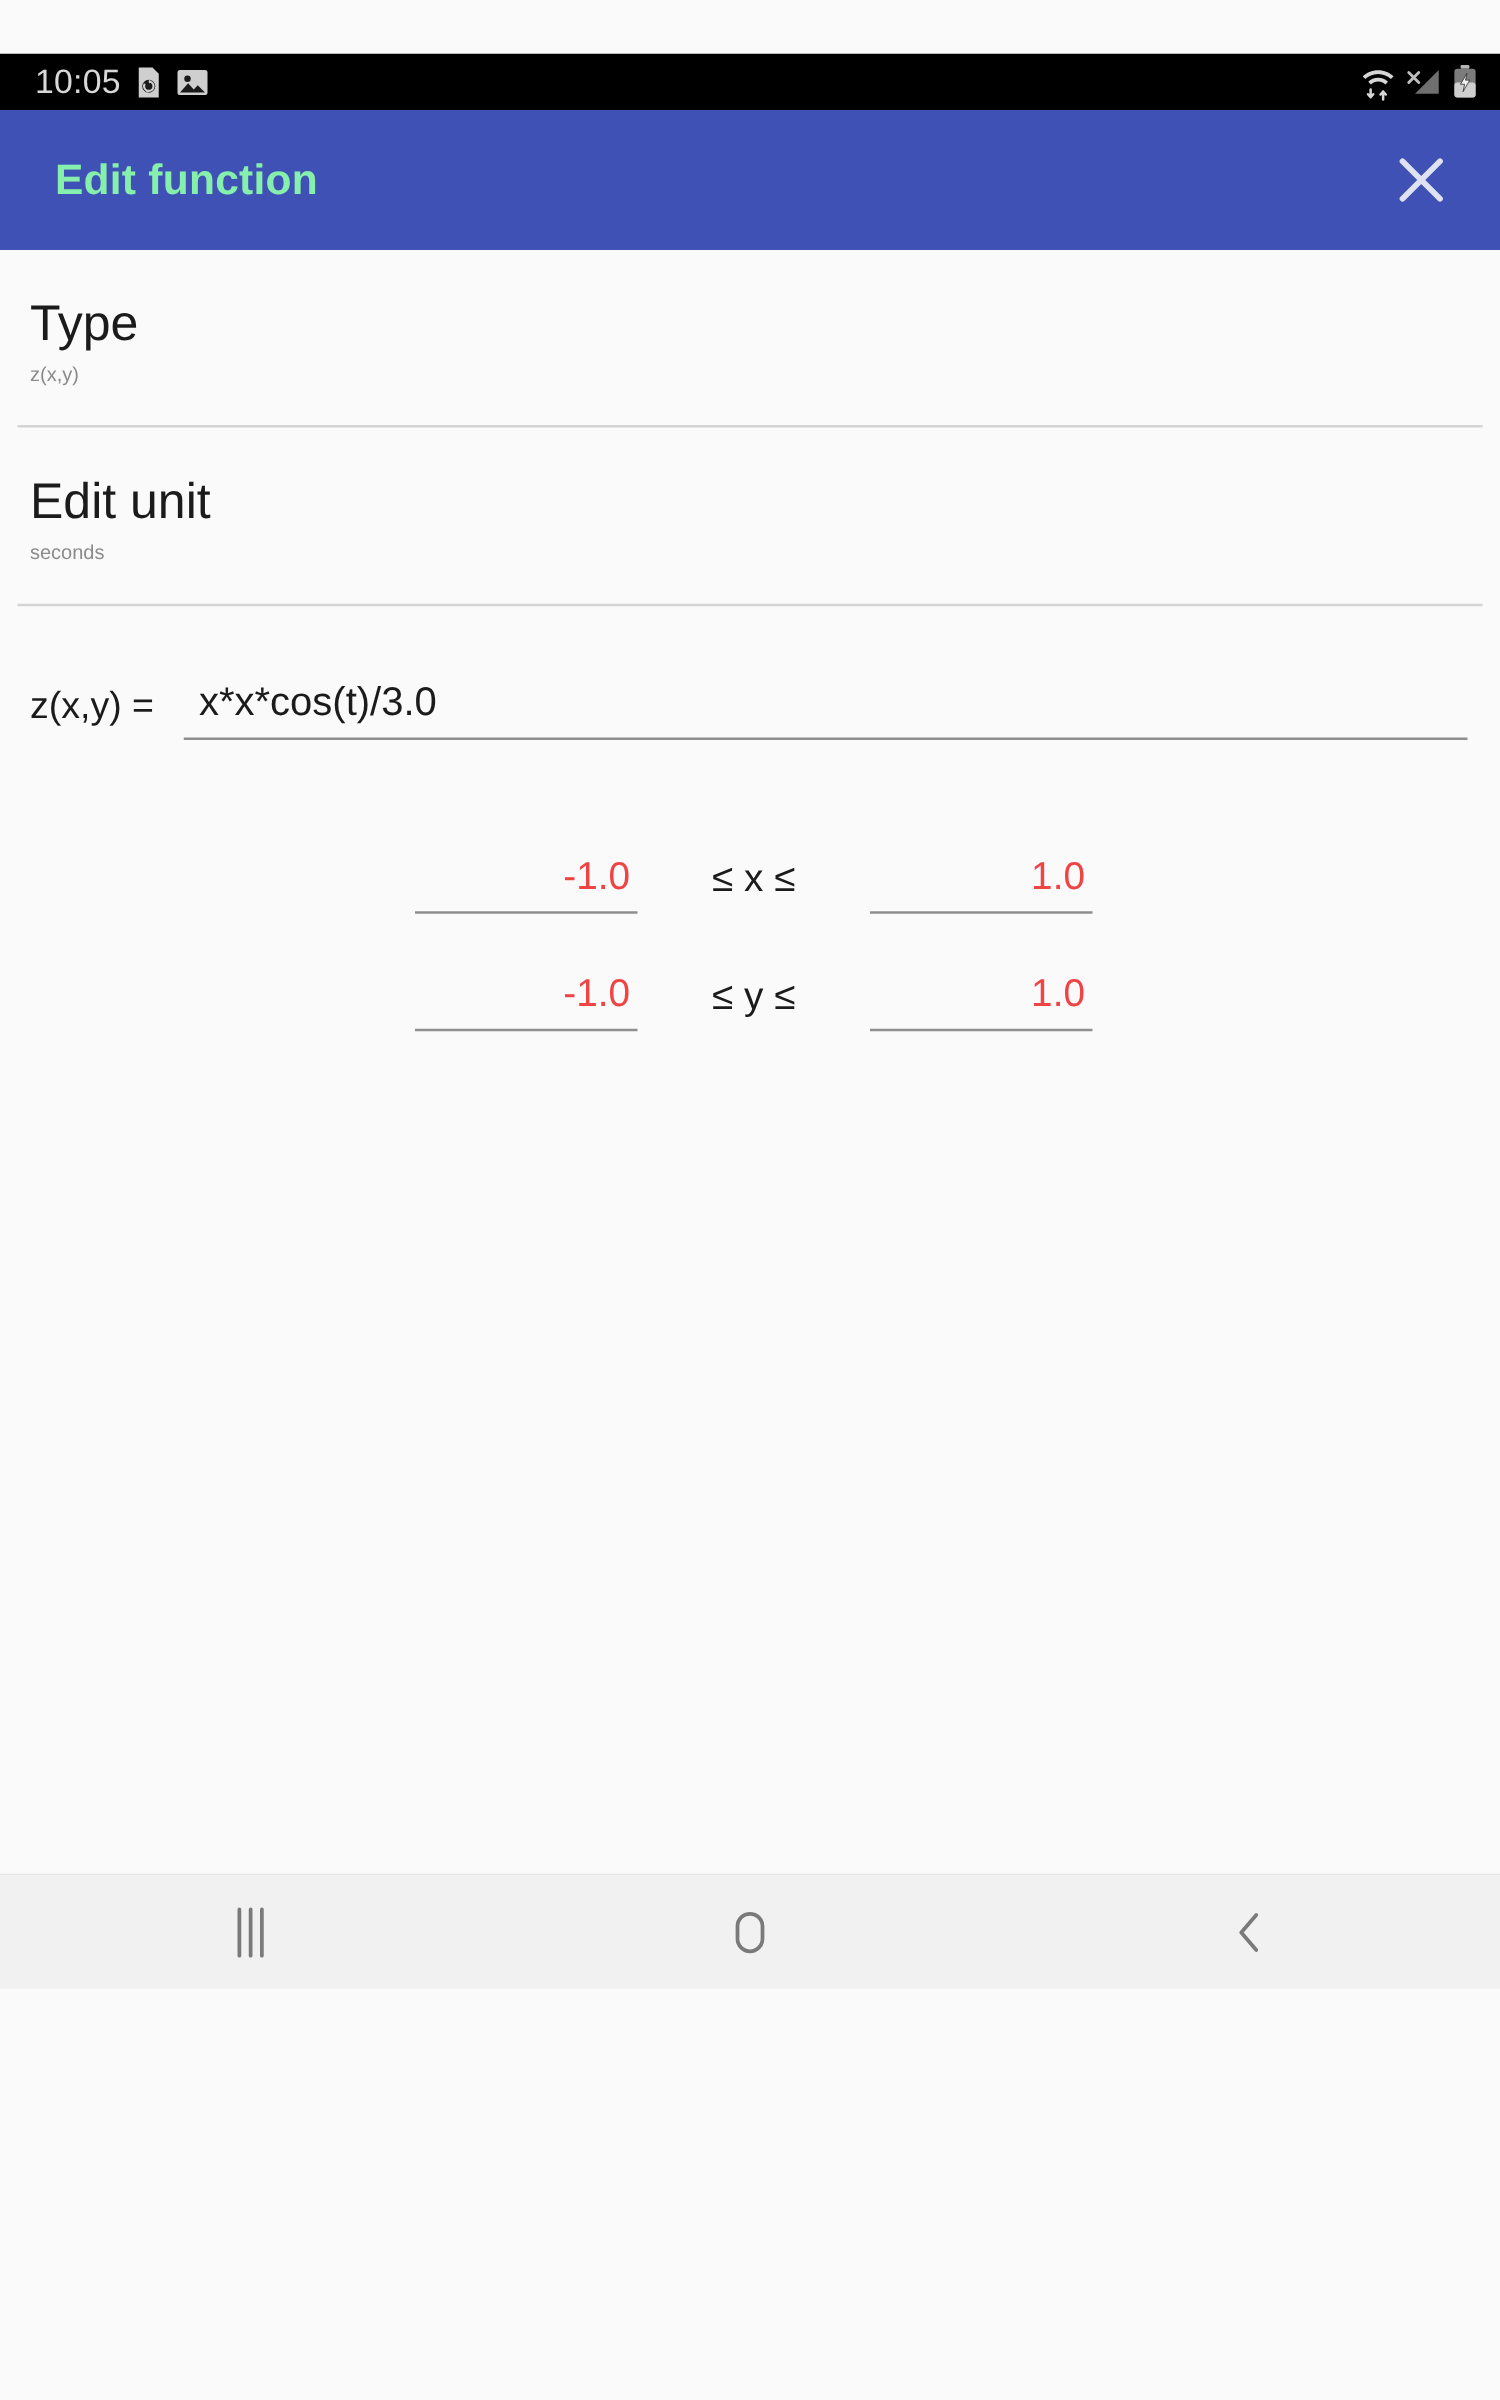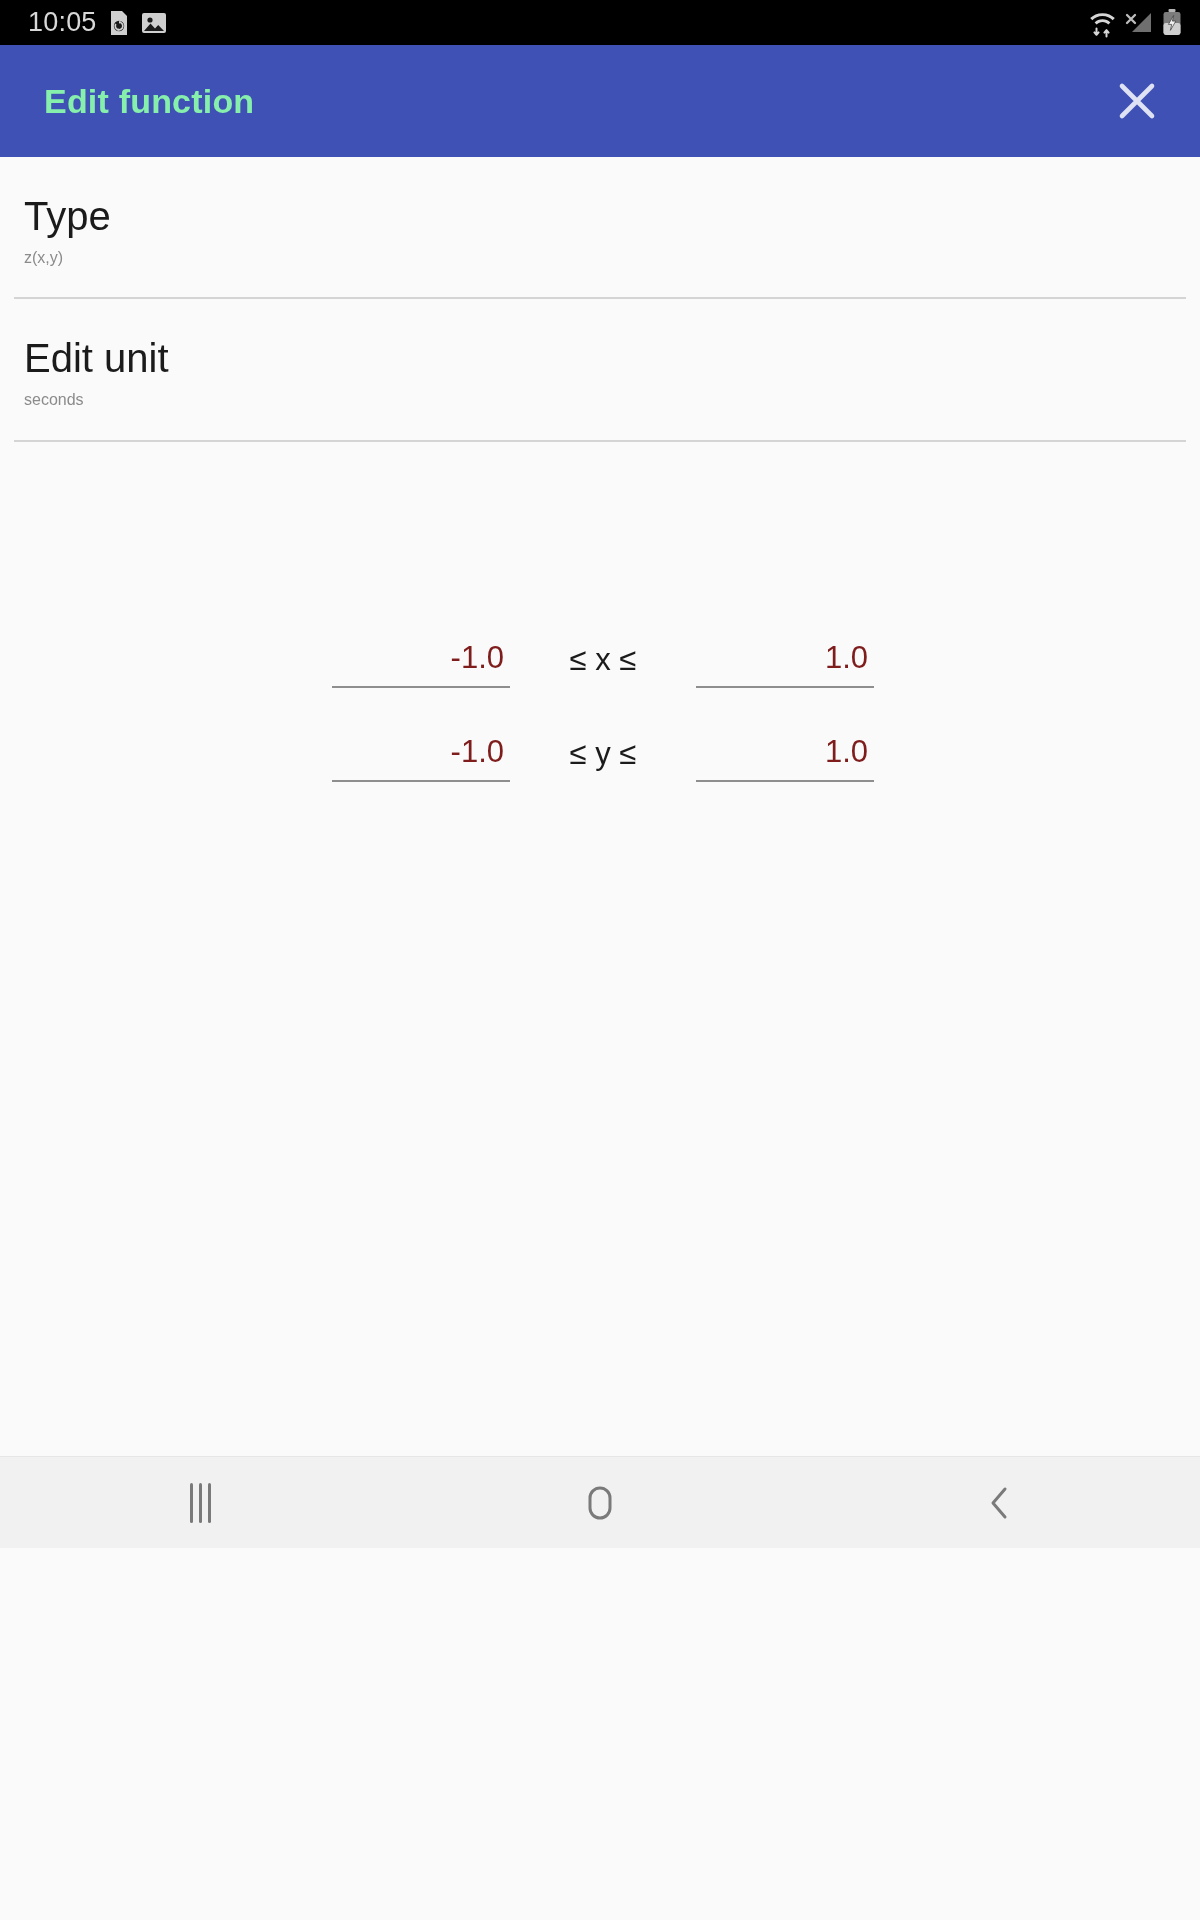--- a/index.html
+++ b/index.html
@@ -2,21 +2,21 @@
 <html><head>
 <meta charset="utf-8">
 <style>
   * { margin:0; padding:0; box-sizing:border-box; }
   html, body {
     width:1200px; height:1920px;
     font-family:"Liberation Sans", sans-serif;
     background:#fafafa;
     overflow:hidden;
   }
-  .screen { position:relative; width:1200px; height:1548px; background:#fafafa; }
+  .screen { position:relative; width:1200px; height:1548px; background:#fafafa;margin-top:43px; }
 
   
   .status-bar {
     position:absolute; top:0; left:0; width:1200px; height:45px;
     background:#000000; color:#d6d6d6;
     display:flex; align-items:center; justify-content:space-between;
     padding:0 18px 0 28px;
   }
   .status-left { display:flex; align-items:center; gap:11px; }
   .status-clock { font-size:27px; color:#d8d8d8; letter-spacing:0.2px; }
@@ -62,21 +62,21 @@
   
   .range-block { position:absolute; top:640px; left:0; width:1200px; }
   .range-row {
     display:flex; align-items:flex-end; justify-content:flex-start;
     margin-bottom:46px; padding-left:332px;
   }
   .range-input {
     width:178px; text-align:right;
     border-bottom:2px solid #8e8e8e;
     padding:0 6px 10px 0;
-    font-size:31px; color:#7f1d1d;
+    font-size:31px; color:#ef4444;
   }
   .range-op {
     width:186px; text-align:center;
     font-size:31px; color:#1b1b1b;
     padding-bottom:10px;
     white-space:nowrap;
   }
 
   
   .nav-bar {
@@ -162,20 +162,24 @@
     <div class="divider"></div>
 
     <div class="pref-row">
       <div class="pref-title">Edit unit</div>
       <div class="pref-summary">seconds</div>
     </div>
     <div class="divider"></div>
 
   </div>
 
+  <div class="formula-row">
+    <span class="formula-label">z(x,y) =</span>
+    <div class="formula-field" placeholder="z(x,y)">x*x*cos(t)/3.0</div>
+  </div>
 
   <div class="range-block">
 
     <div class="range-row">
       <div class="range-input">-1.0</div>
       <div class="range-op">≤ x ≤</div>
       <div class="range-input">1.0</div>
     </div>
 
     <div class="range-row">

